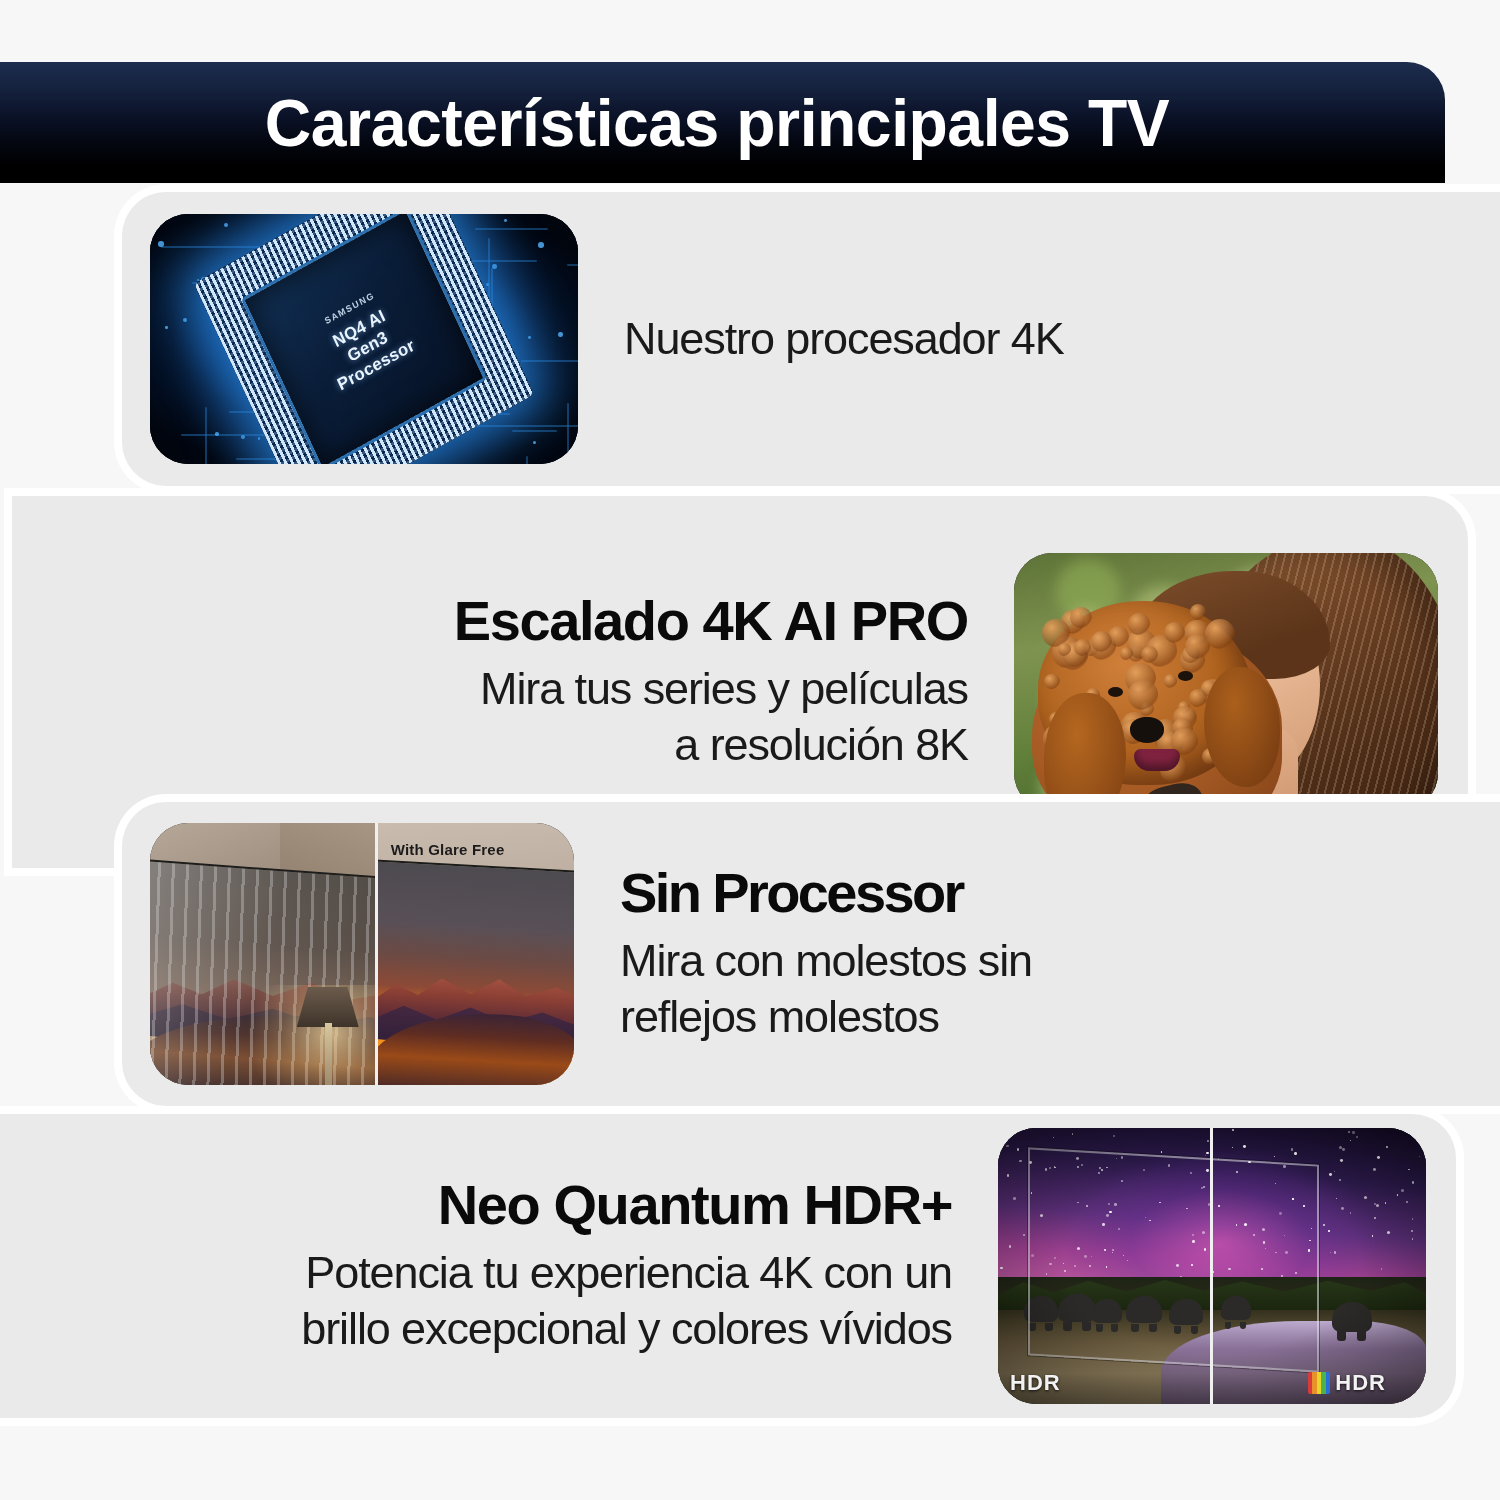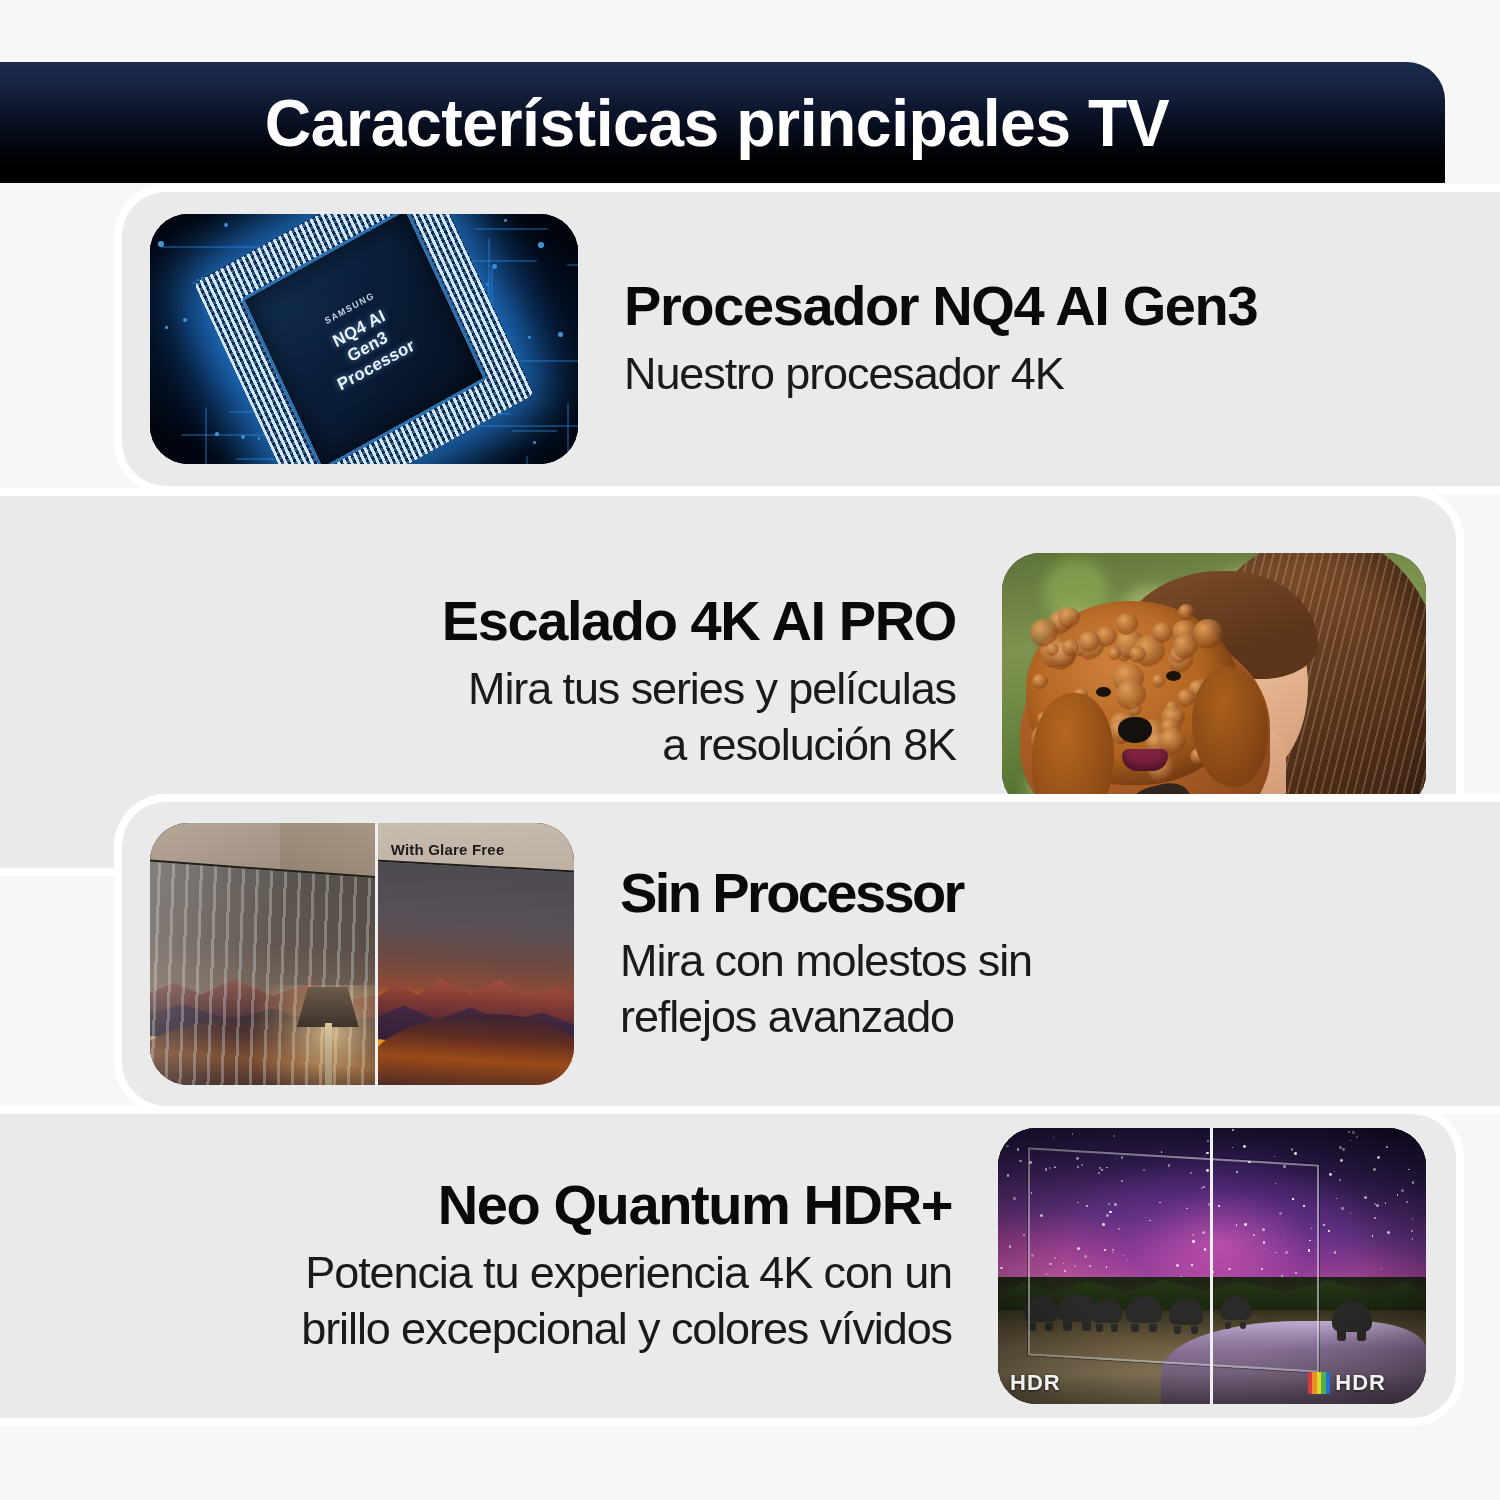--- a/index.html
+++ b/index.html
@@ -55,21 +55,21 @@
   }
   .row-inner {
     position: absolute;
     inset: 0;
     display: flex;
     align-items: center;
   }
 
   .row.r1 { left: 122px; top: 192px; width: 1378px; height: 294px;
             border-radius: 44px 0 0 44px; }
-  .row.r2 { left: 0px;   top: 496px; width: 1456px; height: 372px;
+  .row.r2 { left: 12px;   top: 496px; width: 1456px; height: 372px;
             border-radius: 0 44px 44px 0; }
   .row.r3 { left: 122px; top: 802px; width: 1378px; height: 304px;
             border-radius: 44px 0 0 44px; }
   .row.r4 { left: 0px;   top: 1114px; width: 1456px; height: 304px;
             border-radius: 0 44px 44px 0; }
 
   
   .media {
     position: relative;
     border-radius: 38px;
@@ -483,21 +483,20 @@
           <div class="chip-core">
             <div class="chip-brand">SAMSUNG</div>
             <div class="chip-line">NQ4 AI</div>
             <div class="chip-line">Gen3</div>
             <div class="chip-line">Processor</div>
           </div>
         </div>
       </div>
     </div>
     <div class="copy left">
-      <h2 class="feat-title">Procesador NQ4 AI Gen3</h2>
       <p class="feat-desc">
         <span>Nuestro procesador 4K</span>
       </p>
     </div>
   </div>
 </div>
 
 <div class="row r2">
   <div class="row-inner">
     <div class="copy right">
@@ -634,21 +633,21 @@
             <div class="dune"></div>
           </div>
         </div>
         <div class="split-line"></div>
       </div>
     </div>
     <div class="copy left">
       <h2 class="feat-title tight">Sin Processor</h2>
       <p class="feat-desc">
         <span>Mira con molestos sin</span>
-        <span>reflejos avanzado</span>
+        <span>reflejos molestos</span>
       </p>
     </div>
   </div>
 </div>
 
 <div class="row r4">
   <div class="row-inner">
     <div class="copy right">
       <h2 class="feat-title">Neo Quantum HDR+</h2>
       <p class="feat-desc">

